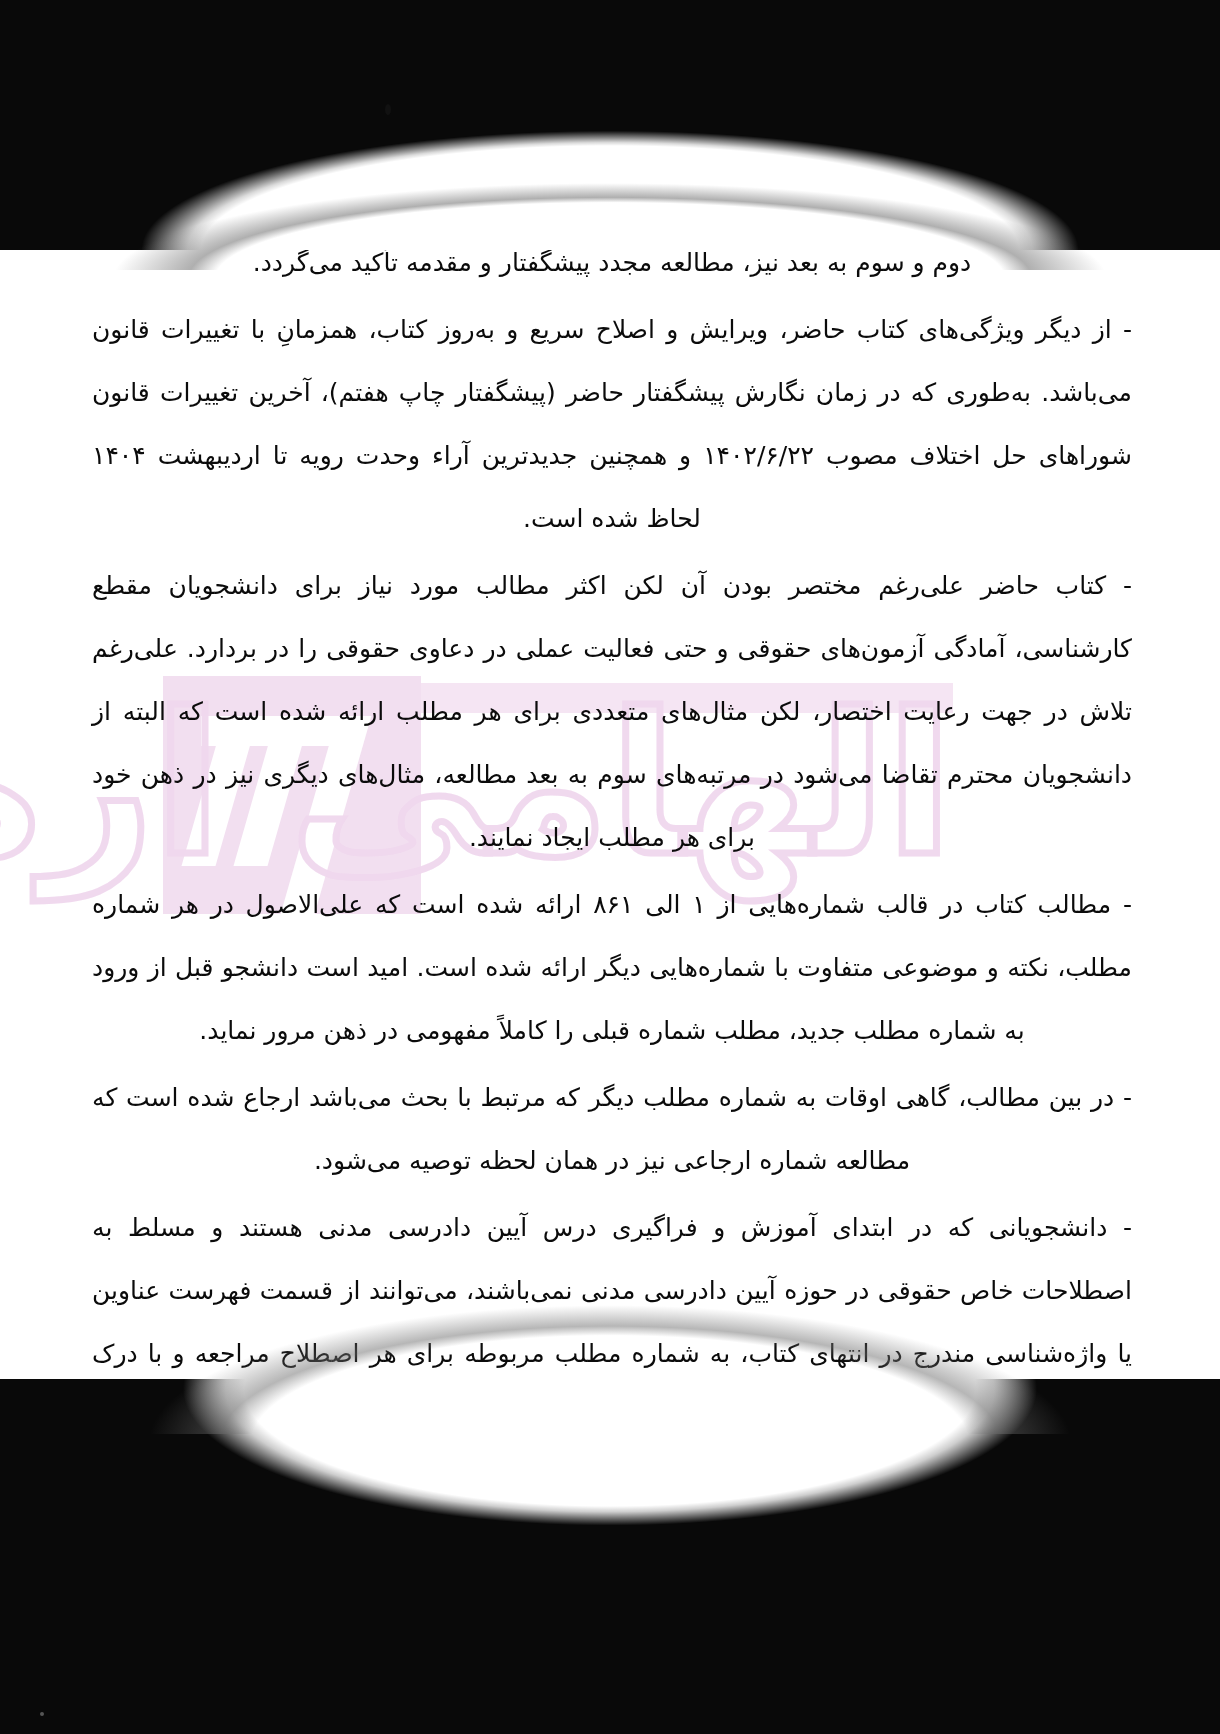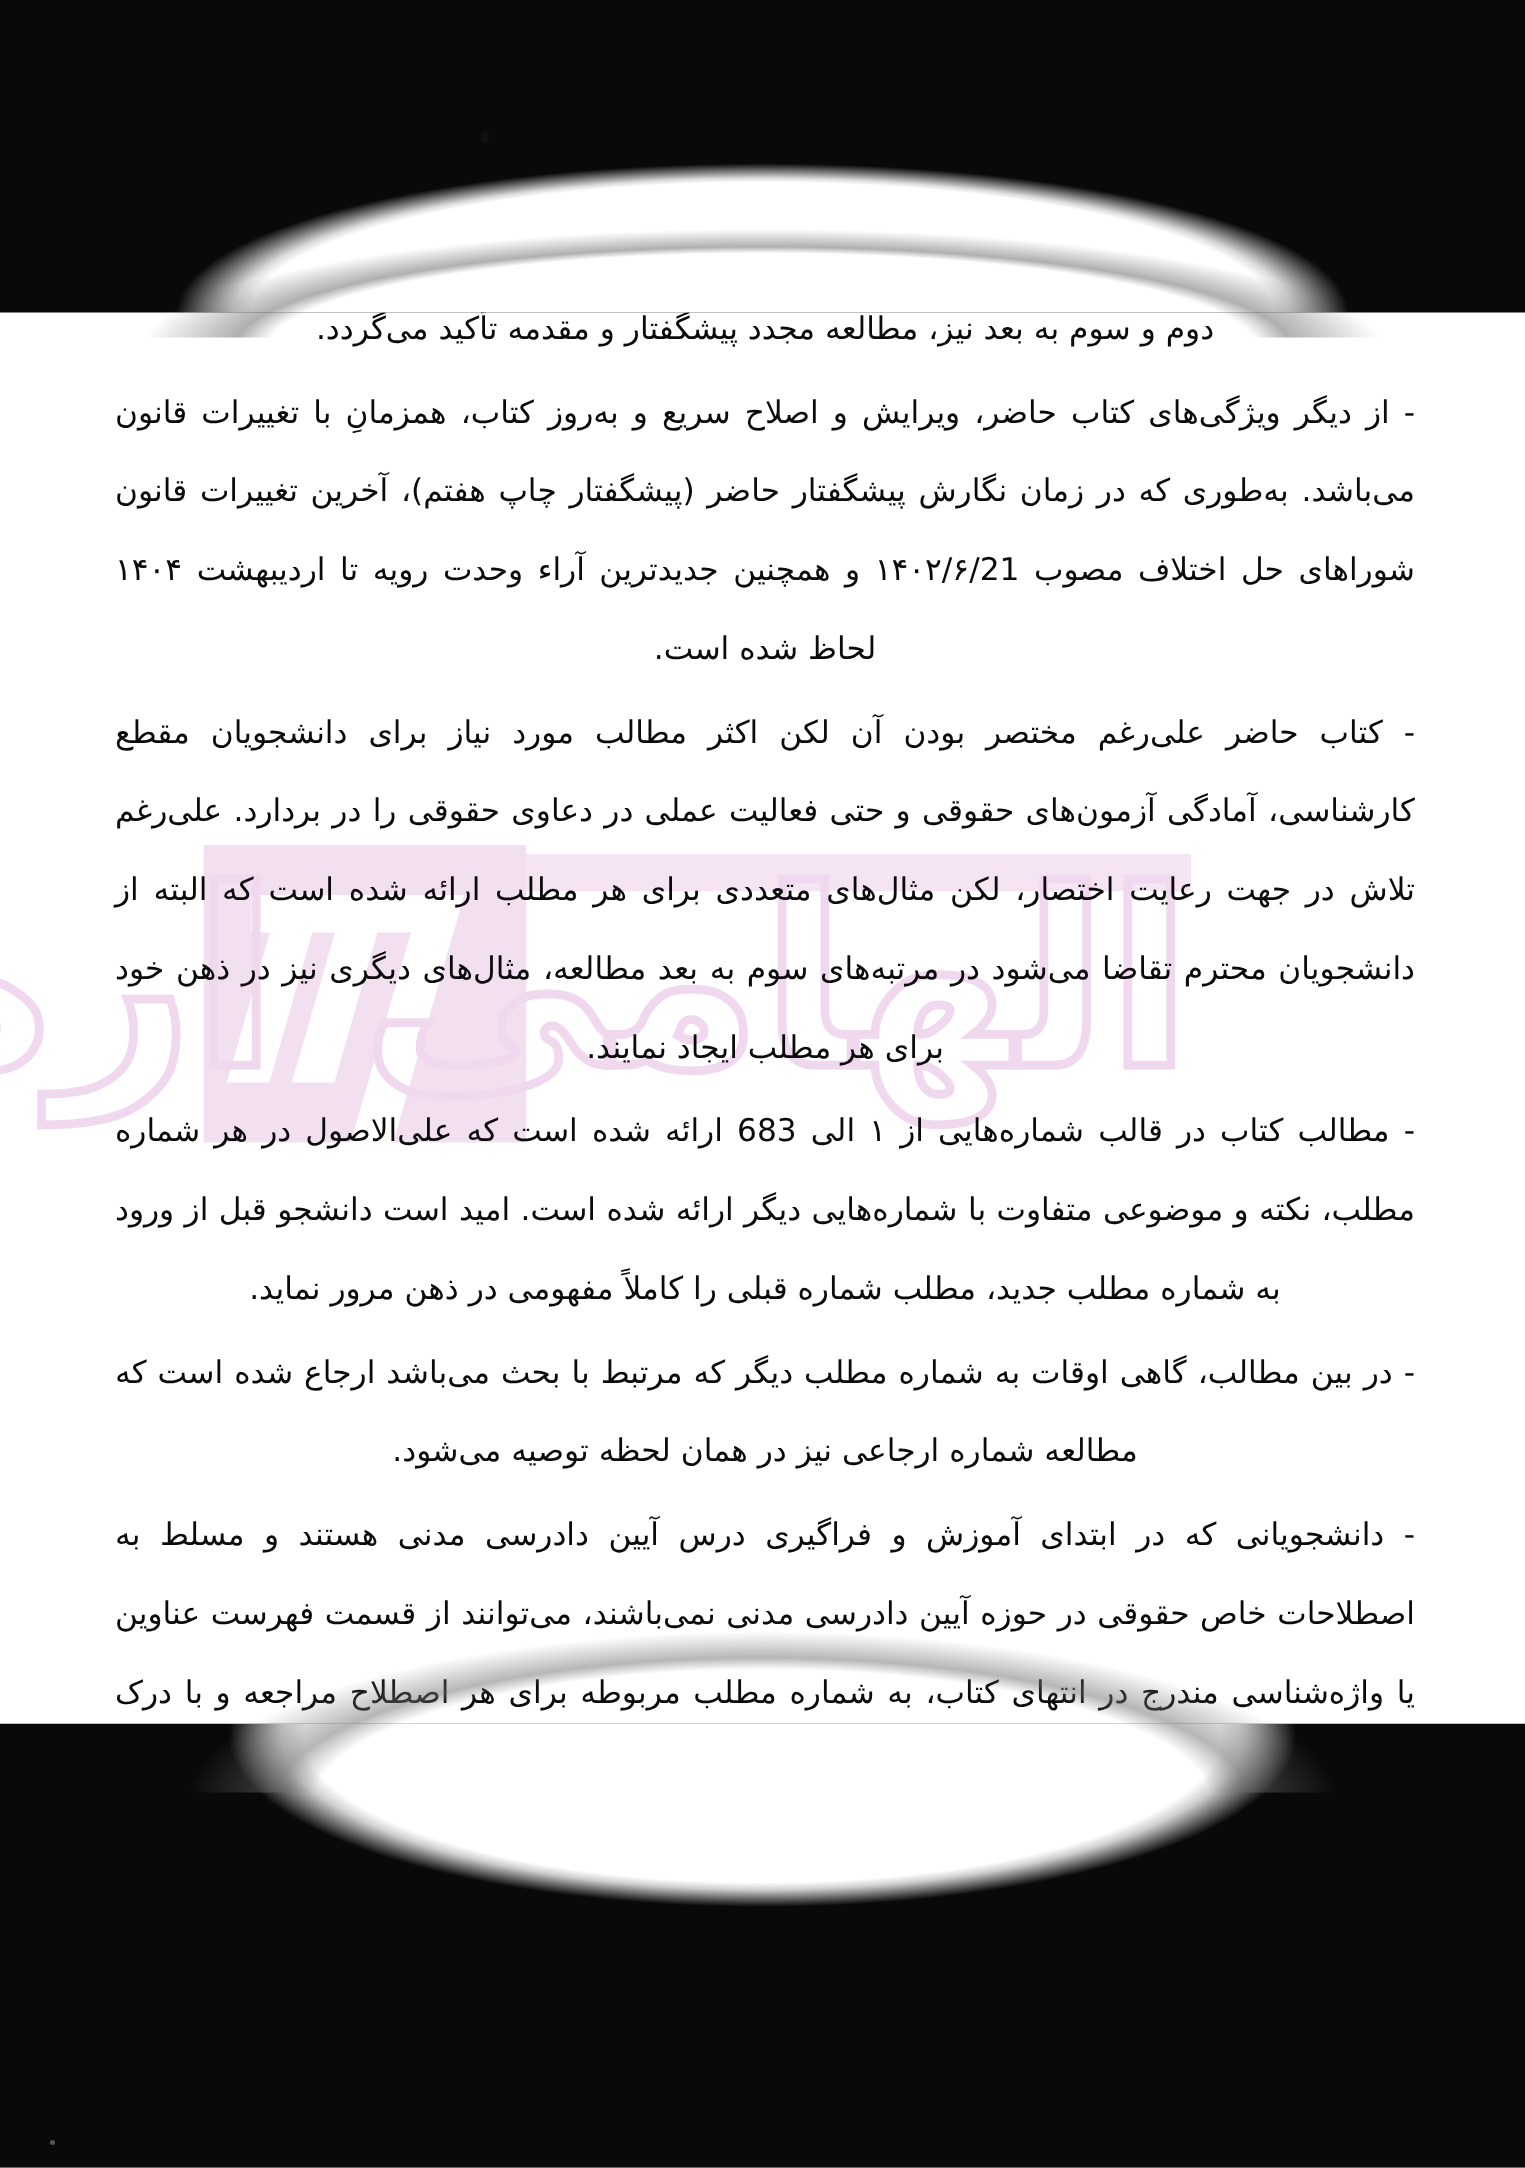--- a/index.html
+++ b/index.html
@@ -102,23 +102,23 @@
       <span class="bar b4"></span>
       <span class="bar b1"></span>
       <span class="bar b2"></span>
       <span class="bar b3"></span>
     </div>
     <div class="wm-script">الهامی اره</div>
   </div>
 
   <div id="content">
     <p>حاضر و همچنین مقدمه کتاب با دقت مطالعه شود. حتی در زمان مطالعه مجدد کتاب برای مرتبه‌های دوم و سوم به بعد نیز، مطالعه مجدد پیشگفتار و مقدمه تأکید می‌گردد.</p>
-    <p>- از دیگر ویژگی‌های کتاب حاضر، ویرایش و اصلاح سریع و به‌روز کتاب، همزمانِ با تغییرات قانون می‌باشد. به‌طوری که در زمان نگارش پیشگفتار حاضر (پیشگفتار چاپ هفتم)، آخرین تغییرات قانون شوراهای حل اختلاف مصوب ۱۴۰۲/۶/21 و همچنین جدیدترین آراء وحدت رویه تا اردیبهشت ۱۴۰۴ لحاظ شده است.</p>
+    <p>- از دیگر ویژگی‌های کتاب حاضر، ویرایش و اصلاح سریع و به‌روز کتاب، همزمانِ با تغییرات قانون می‌باشد. به‌طوری که در زمان نگارش پیشگفتار حاضر (پیشگفتار چاپ هفتم)، آخرین تغییرات قانون شوراهای حل اختلاف مصوب ۱۴۰۲/۶/۲۲ و همچنین جدیدترین آراء وحدت رویه تا اردیبهشت ۱۴۰۴ لحاظ شده است.</p>
     <p>- کتاب حاضر علی‌رغم مختصر بودن آن لکن اکثر مطالب مورد نیاز برای دانشجویان مقطع کارشناسی، آمادگی آزمون‌های حقوقی و حتی فعالیت عملی در دعاوی حقوقی را در بردارد. علی‌رغم تلاش در جهت رعایت اختصار، لکن مثال‌های متعددی برای هر مطلب ارائه شده است که البته از دانشجویان محترم تقاضا می‌شود در مرتبه‌های سوم به بعد مطالعه، مثال‌های دیگری نیز در ذهن خود برای هر مطلب ایجاد نمایند.</p>
-    <p>- مطالب کتاب در قالب شماره‌هایی از ۱ الی 683 ارائه شده است که علی‌الاصول در هر شماره مطلب، نکته و موضوعی متفاوت با شماره‌هایی دیگر ارائه شده است. امید است دانشجو قبل از ورود به شماره مطلب جدید، مطلب شماره قبلی را کاملاً مفهومی در ذهن مرور نماید.</p>
+    <p>- مطالب کتاب در قالب شماره‌هایی از ۱ الی ۸۶۱ ارائه شده است که علی‌الاصول در هر شماره مطلب، نکته و موضوعی متفاوت با شماره‌هایی دیگر ارائه شده است. امید است دانشجو قبل از ورود به شماره مطلب جدید، مطلب شماره قبلی را کاملاً مفهومی در ذهن مرور نماید.</p>
     <p>- در بین مطالب، گاهی اوقات به شماره مطلب دیگر که مرتبط با بحث می‌باشد ارجاع شده است که مطالعه شماره ارجاعی نیز در همان لحظه توصیه می‌شود.</p>
     <p>- دانشجویانی که در ابتدای آموزش و فراگیری درس آیین دادرسی مدنی هستند و مسلط به اصطلاحات خاص حقوقی در حوزه آیین دادرسی مدنی نمی‌باشند، می‌توانند از قسمت فهرست عناوین یا واژه‌شناسی مندرج در انتهای کتاب، به شماره مطلب مربوطه برای هر اصطلاح مراجعه و با درک صحیح از معنا و مفهوم آن به مطالعه ادامه دهند.</p>
     <p>- با توجه به اختصارگویی در مطالب، لذا اکثر جملات کتاب حاوی مطالب عمیق حقوقی بوده و لذا تقاضا می‌شود دانشجویان عزیز در تک تک کلمات و جملات کتاب تأمل نمایند.</p>
     <p class="last-right">- به دنبال هر جمله یا مطلب، علی‌الاصول فقط شماره ماده قانونی مربوطه ذکر گردیده و غالباً</p>
   </div>
 
 </div>
 
 <div class="shadow-top-inner"></div>
 <div class="grain-top"></div>

